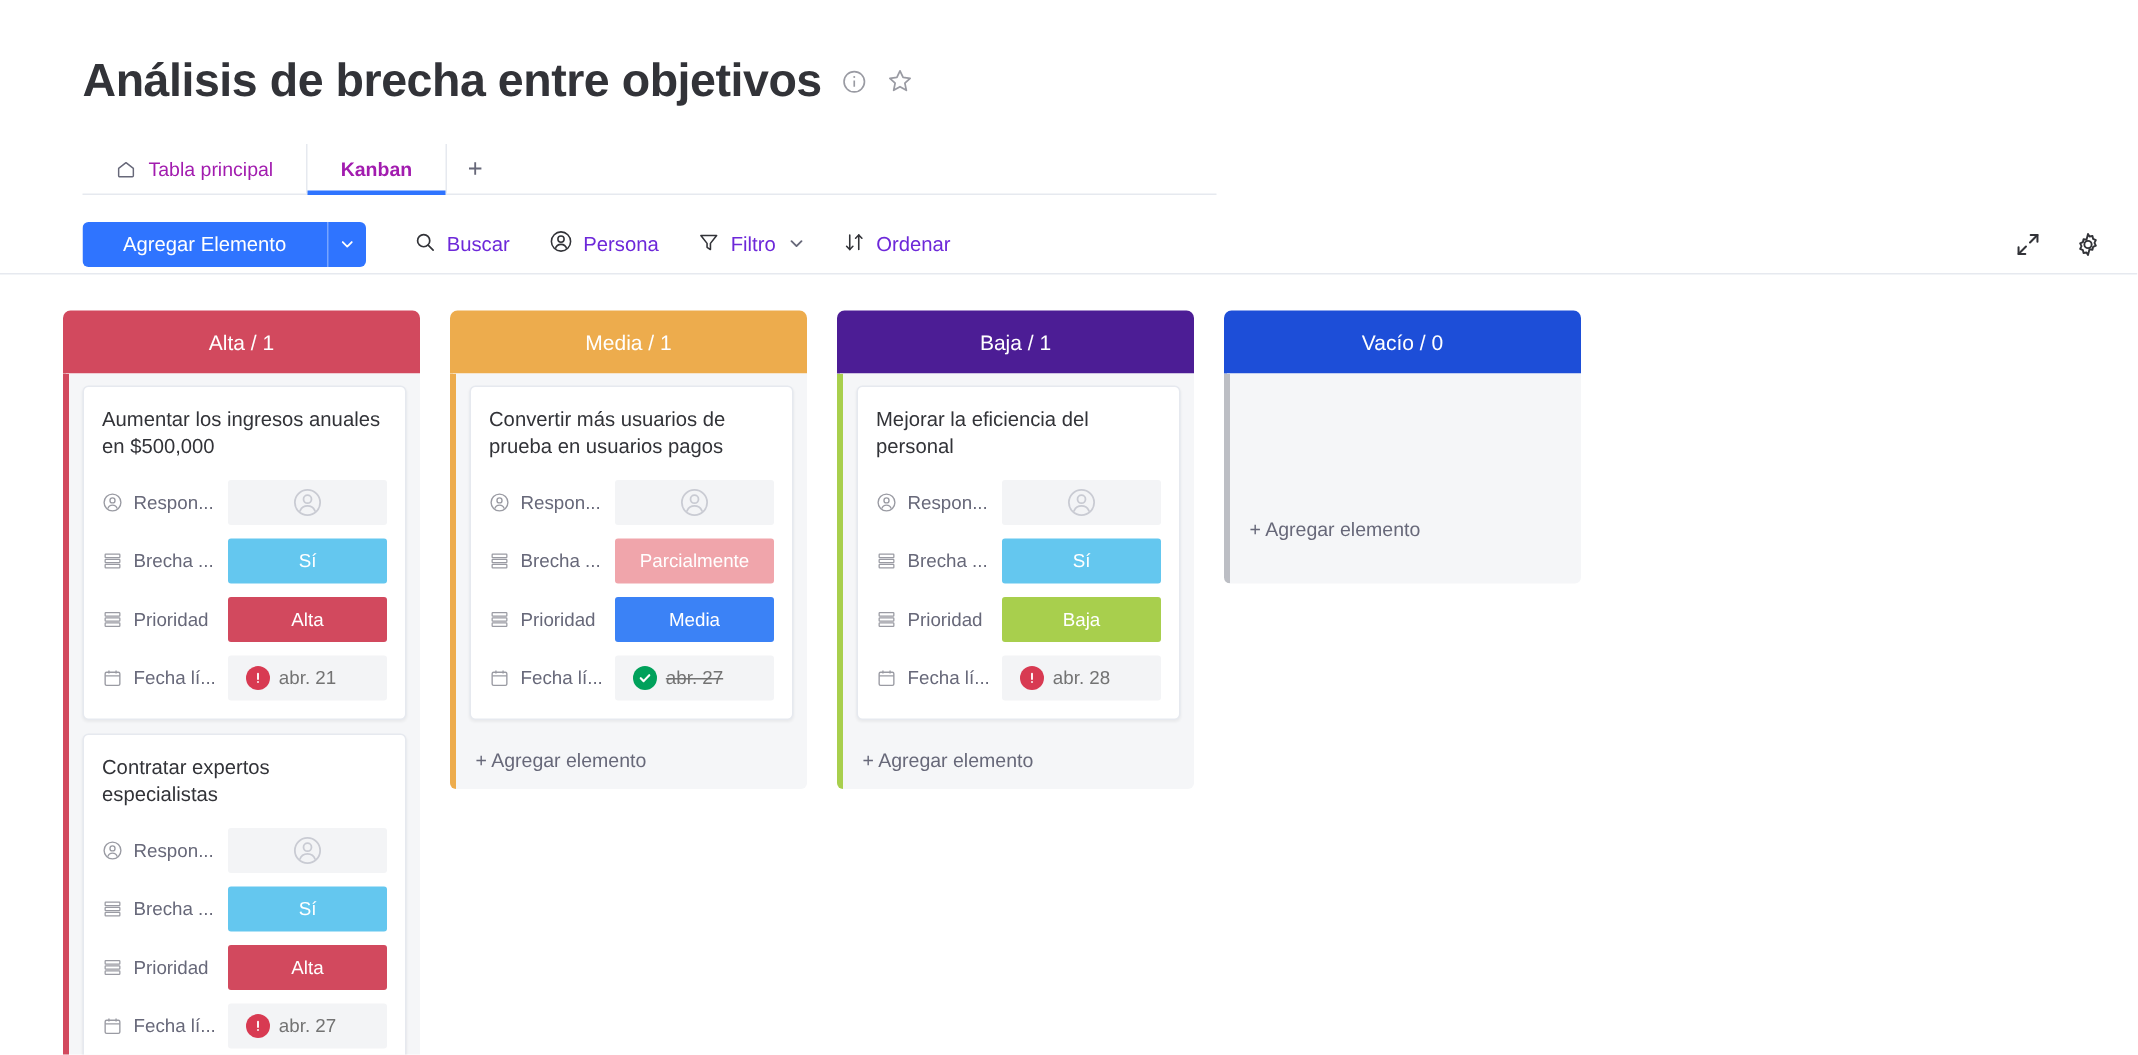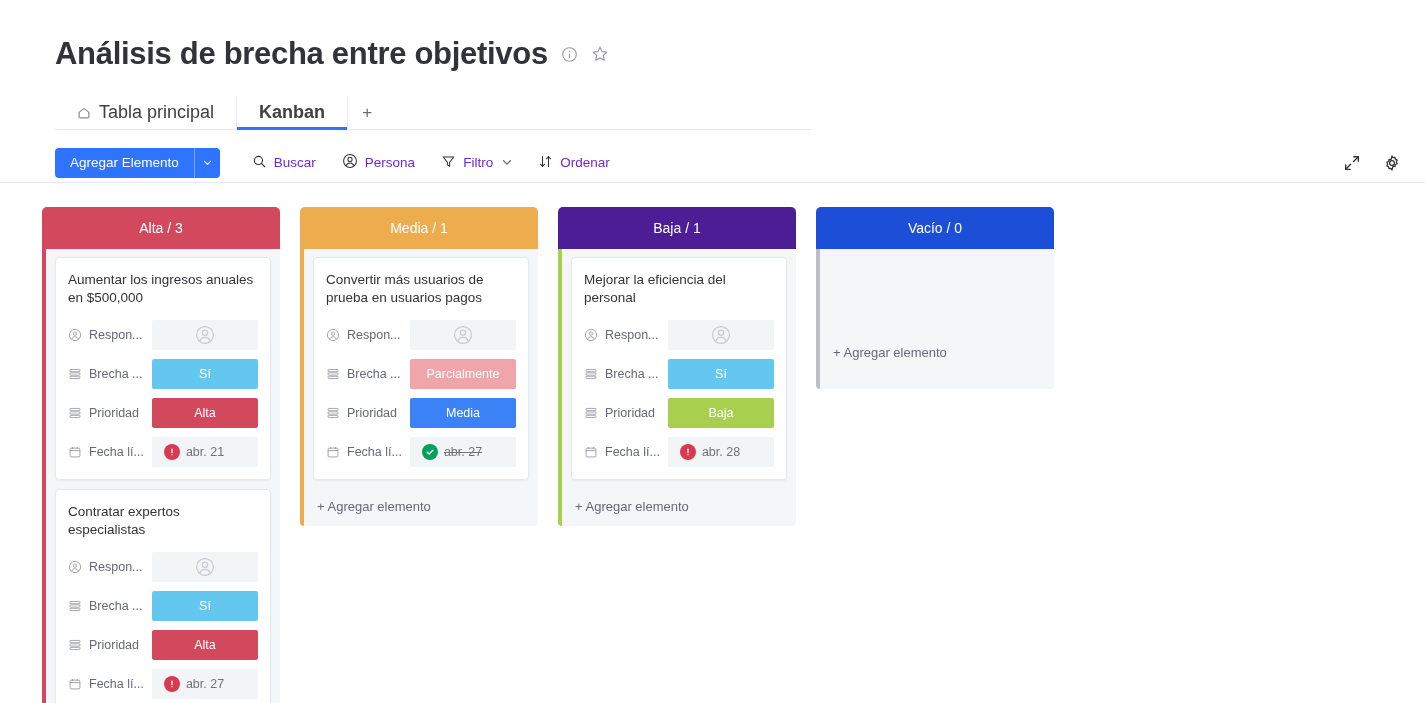--- a/index.html
+++ b/index.html
@@ -22,21 +22,21 @@
   
   .tabs {
     margin-top: 22px; margin-left: 0;
     display: flex; align-items: stretch;
     border-bottom: 1px solid #e6e9ef;
     width: 756px;
   }
   .tab {
     display: flex; align-items: center; gap: 8px;
     padding: 0 22px; height: 33px;
-    font-size: 18px; color: #404040;
+    font-size: 13px; color: #a21caf;
     border-right: 1px solid #e6e9ef;
     position: relative; cursor: pointer;
   }
   .tab.active { font-weight: 700; }
   .tab.active::after {
     content: ""; position: absolute; left: 0; right: 0; bottom: -1px;
     height: 3px; background: #2f74ff;
   }
   .tab-add {
     display: flex; align-items: center; justify-content: center;
@@ -49,21 +49,21 @@
     margin-top: 13px; padding: 0 24px 0 55px;
     height: 40px; display: flex; align-items: center;
     border-bottom: 1px solid #e6e9ef;
   }
   .add-btn {
     display: flex; align-items: stretch; height: 30px;
     border-radius: 4px; overflow: hidden; cursor: pointer;
   }
   .add-btn-main {
     background: #2f74ff; color: #fff; font-size: 13.5px;
-    display: flex; align-items: center; padding: 0 15px;
+    display: flex; align-items: center; padding: 0 27px;
   }
   .add-btn-caret {
     background: #2f74ff; color: #fff;
     display: flex; align-items: center; justify-content: center;
     width: 26px; border-left: 1px solid rgba(255,255,255,.35);
     font-size: 10px;
   }
   .tool {
     display: flex; align-items: center; gap: 7px;
     font-size: 13.5px; color: #6d28d9; cursor: pointer;
@@ -251,21 +251,21 @@
         <circle cx="10" cy="10" r="2.7"></circle>
         <path d="M10 2.2l1.1 1.9 2.2-.4.5 2.2 2 .9-1 2 1 2-2 .9-.5 2.2-2.2-.4L10 17.8l-1.1-1.9-2.2.4-.5-2.2-2-.9 1-2-1-2 2-.9.5-2.2 2.2.4z" stroke-linejoin="round"></path>
       </svg>
     </span>
   </div>
 </div>
 
 <div class="board" id="board">
     <div class="column">
       <div class="col-head" style="background: rgb(210, 73, 94);">
-        <span>Alta / 3</span>
+        <span>Alta / 1</span>
       </div>
       <div class="col-body" style="border-left-color: rgb(210, 73, 94);">
         <div class="card">
           <div class="card-title">Aumentar los ingresos anuales en $500,000</div>
           <div class="field">
             <div class="field-label">
               <span class="field-icon">
                 <svg width="14" height="14" viewBox="0 0 20 20" fill="none" stroke="currentColor" stroke-width="1.3">
   <circle cx="10" cy="10" r="8"></circle>
                   <circle cx="10" cy="8" r="2.4"></circle>

